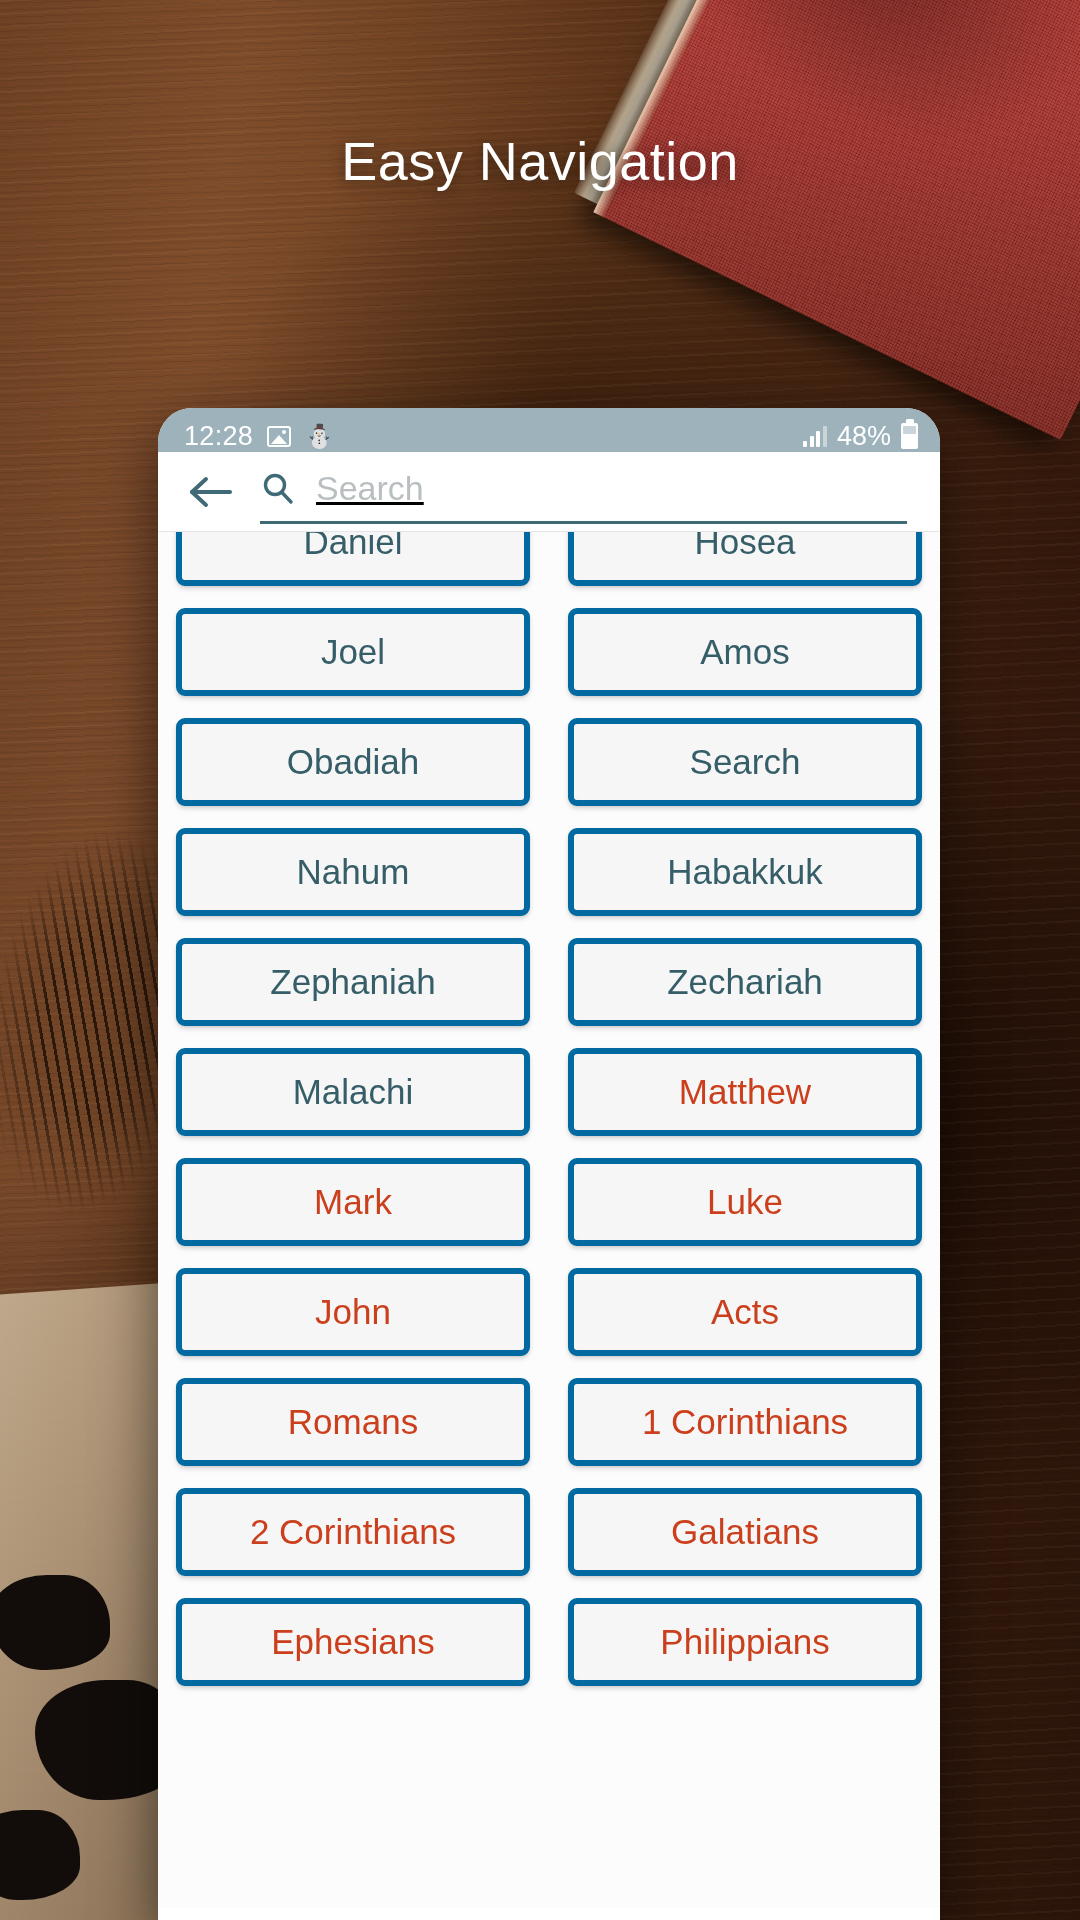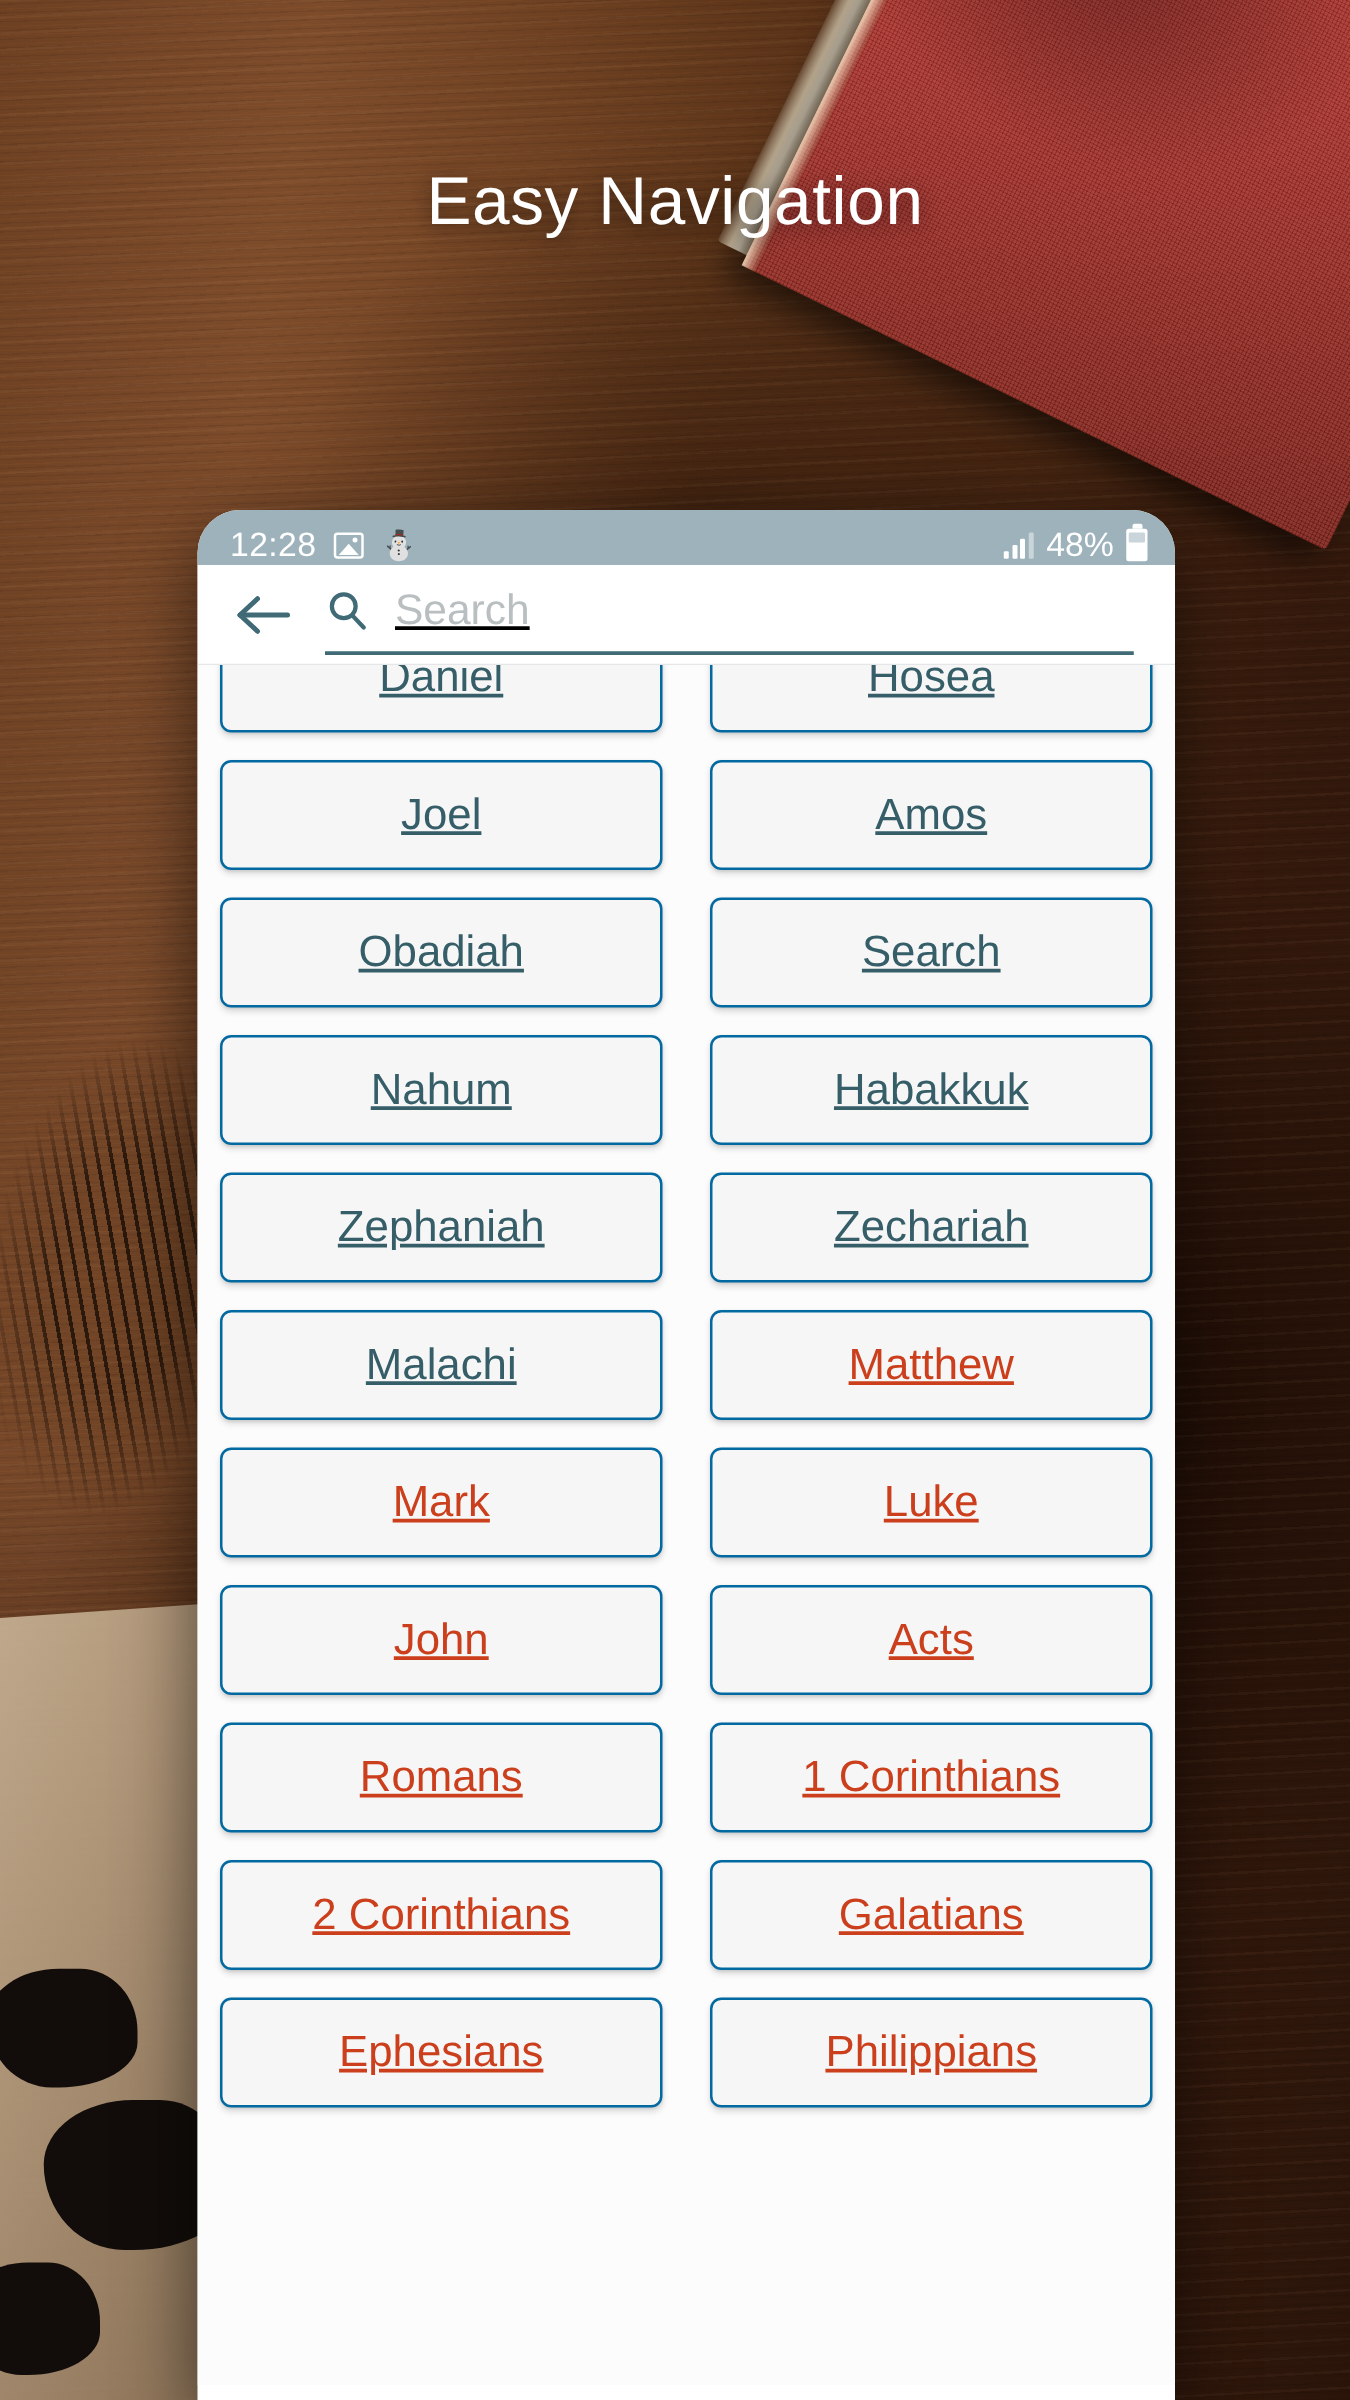--- a/index.html
+++ b/index.html
@@ -244,32 +244,31 @@
   .grid {
     display: grid;
     grid-template-columns: 1fr 1fr;
     column-gap: 38px;
     row-gap: 22px;
     padding-top: 0;
     margin-top: -34px;   
   }
   .book-btn {
     background: #f6f6f6;
-    border: 2px solid #0369a1;
+    border: 6px solid #0369a1;
     border-radius: 9px;
     height: 88px;
     display: flex;
     align-items: center;
     justify-content: center;
     box-shadow: 0 3px 5px rgba(0,0,0,.13), 0 1px 2px rgba(0,0,0,.08);
     font-size: 35px;
     font-weight: 400;
     color: #365e68;
     white-space: nowrap;
-    text-decoration: underline;
   }
   .book-btn.nt { color: #cb3f1c; }
 </style>
 </head>
 <body>
 
 <div id="app-root">
 
   <div class="wood-base"></div>
   <div class="wood-grain"></div>

